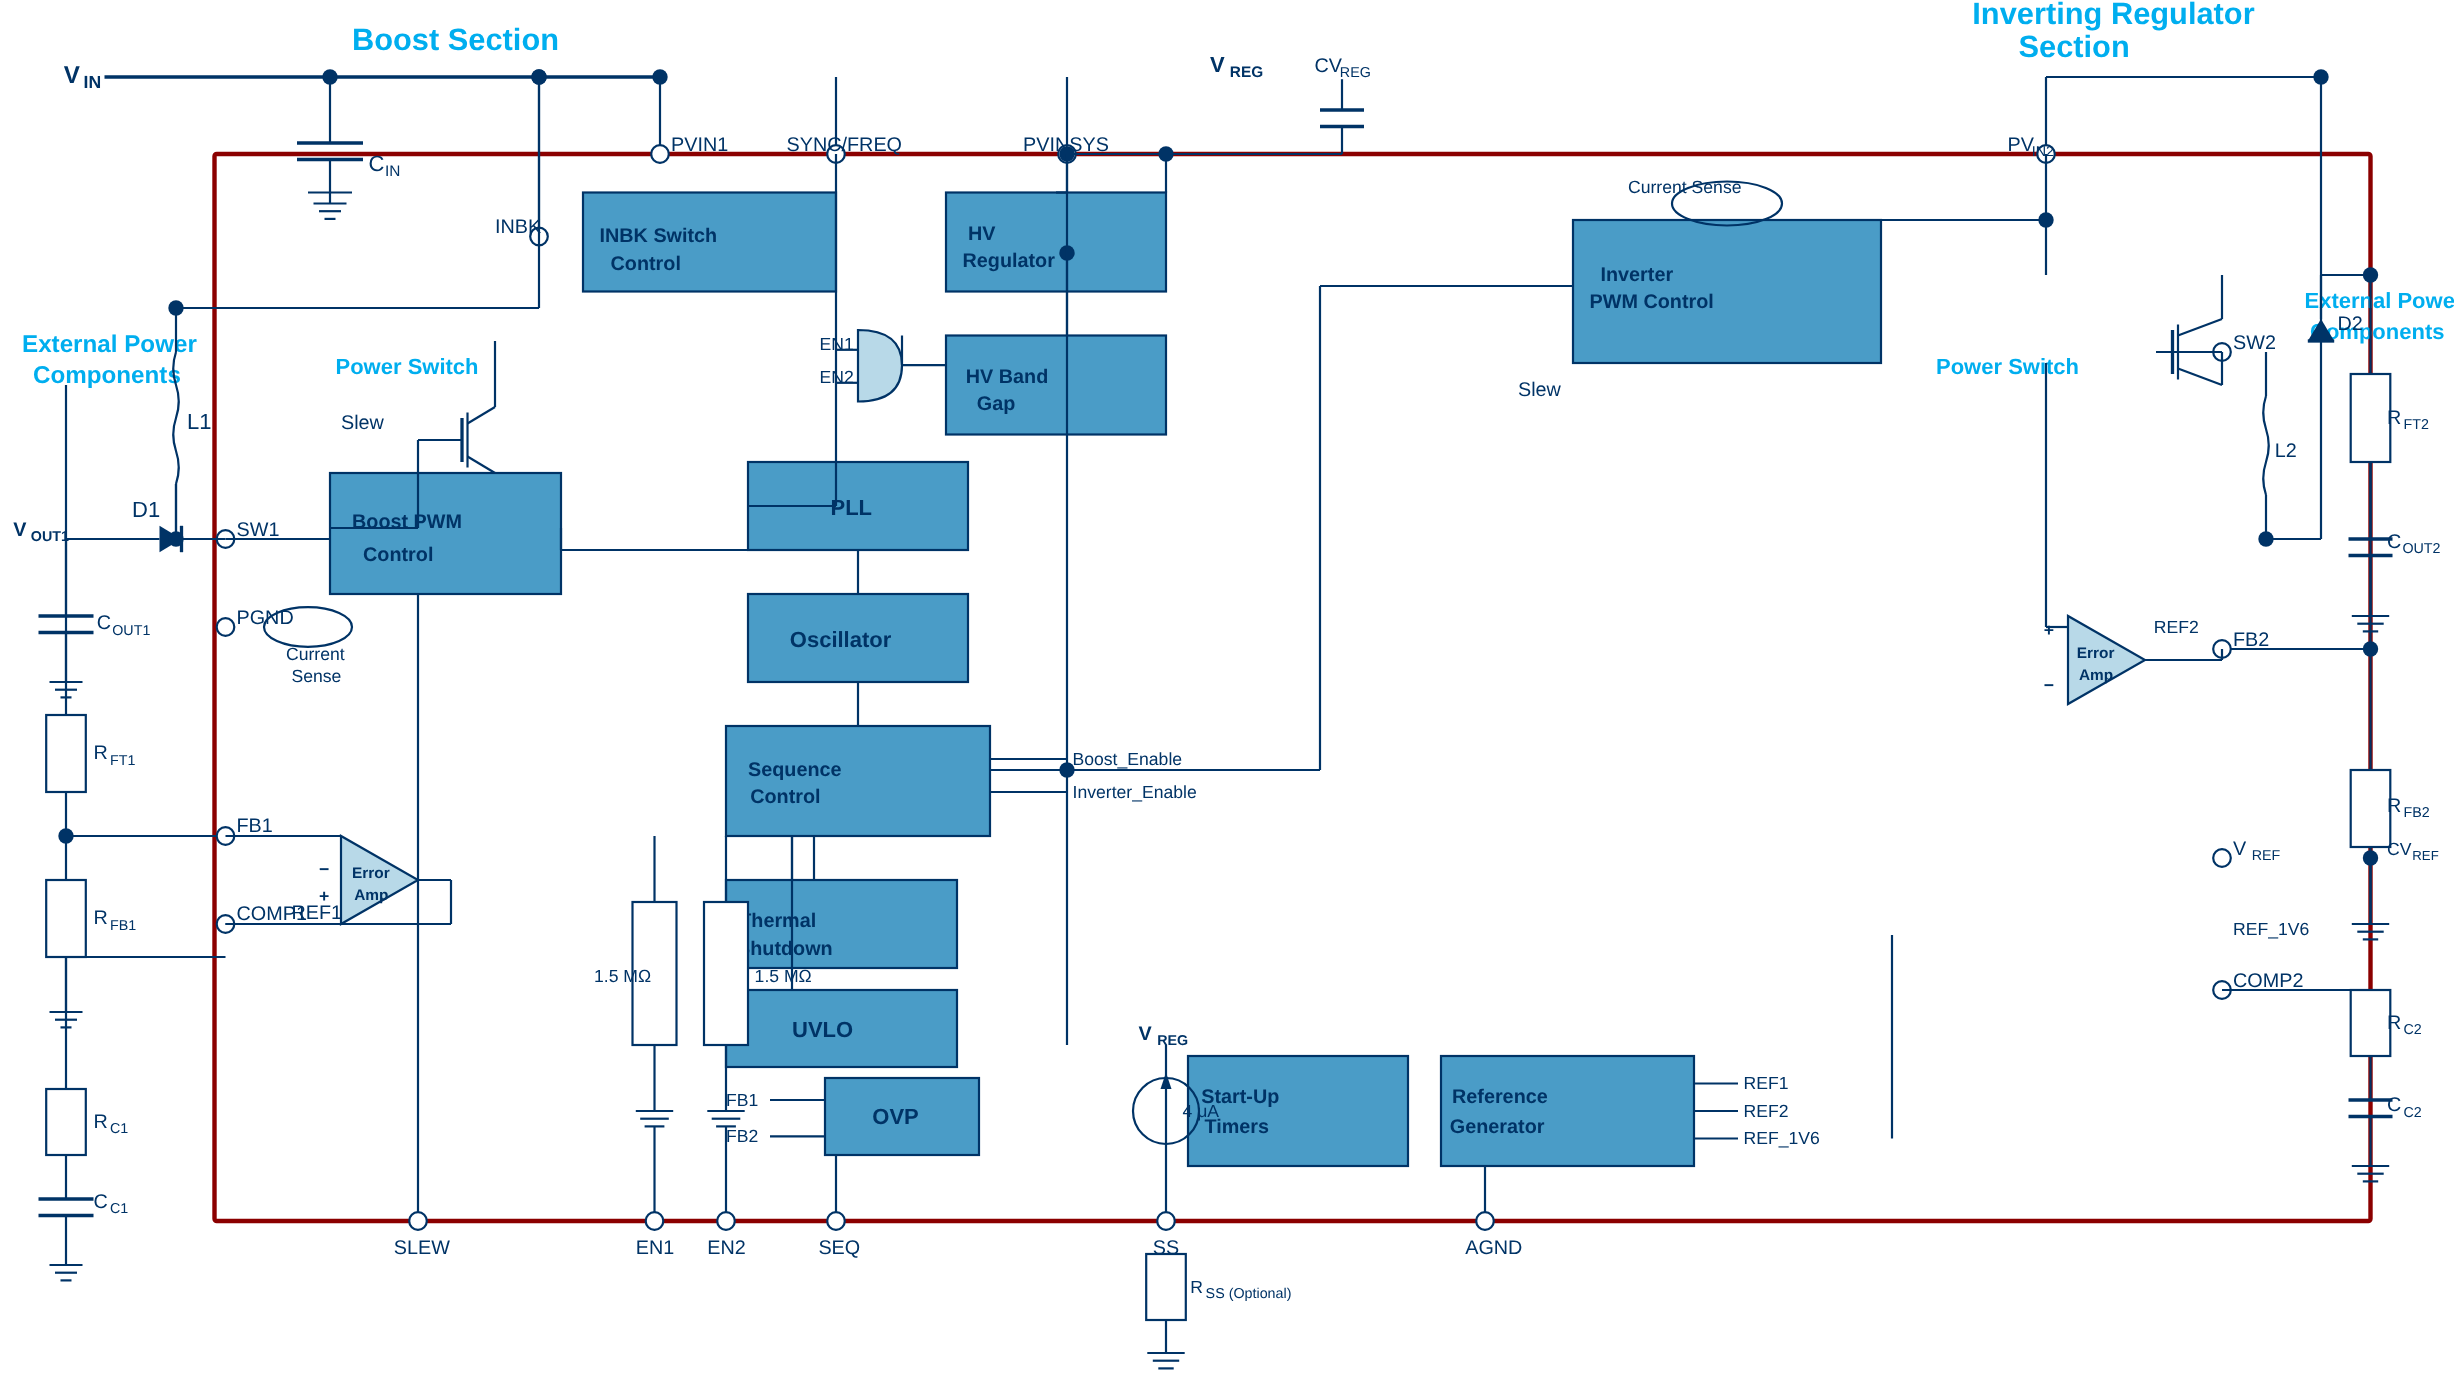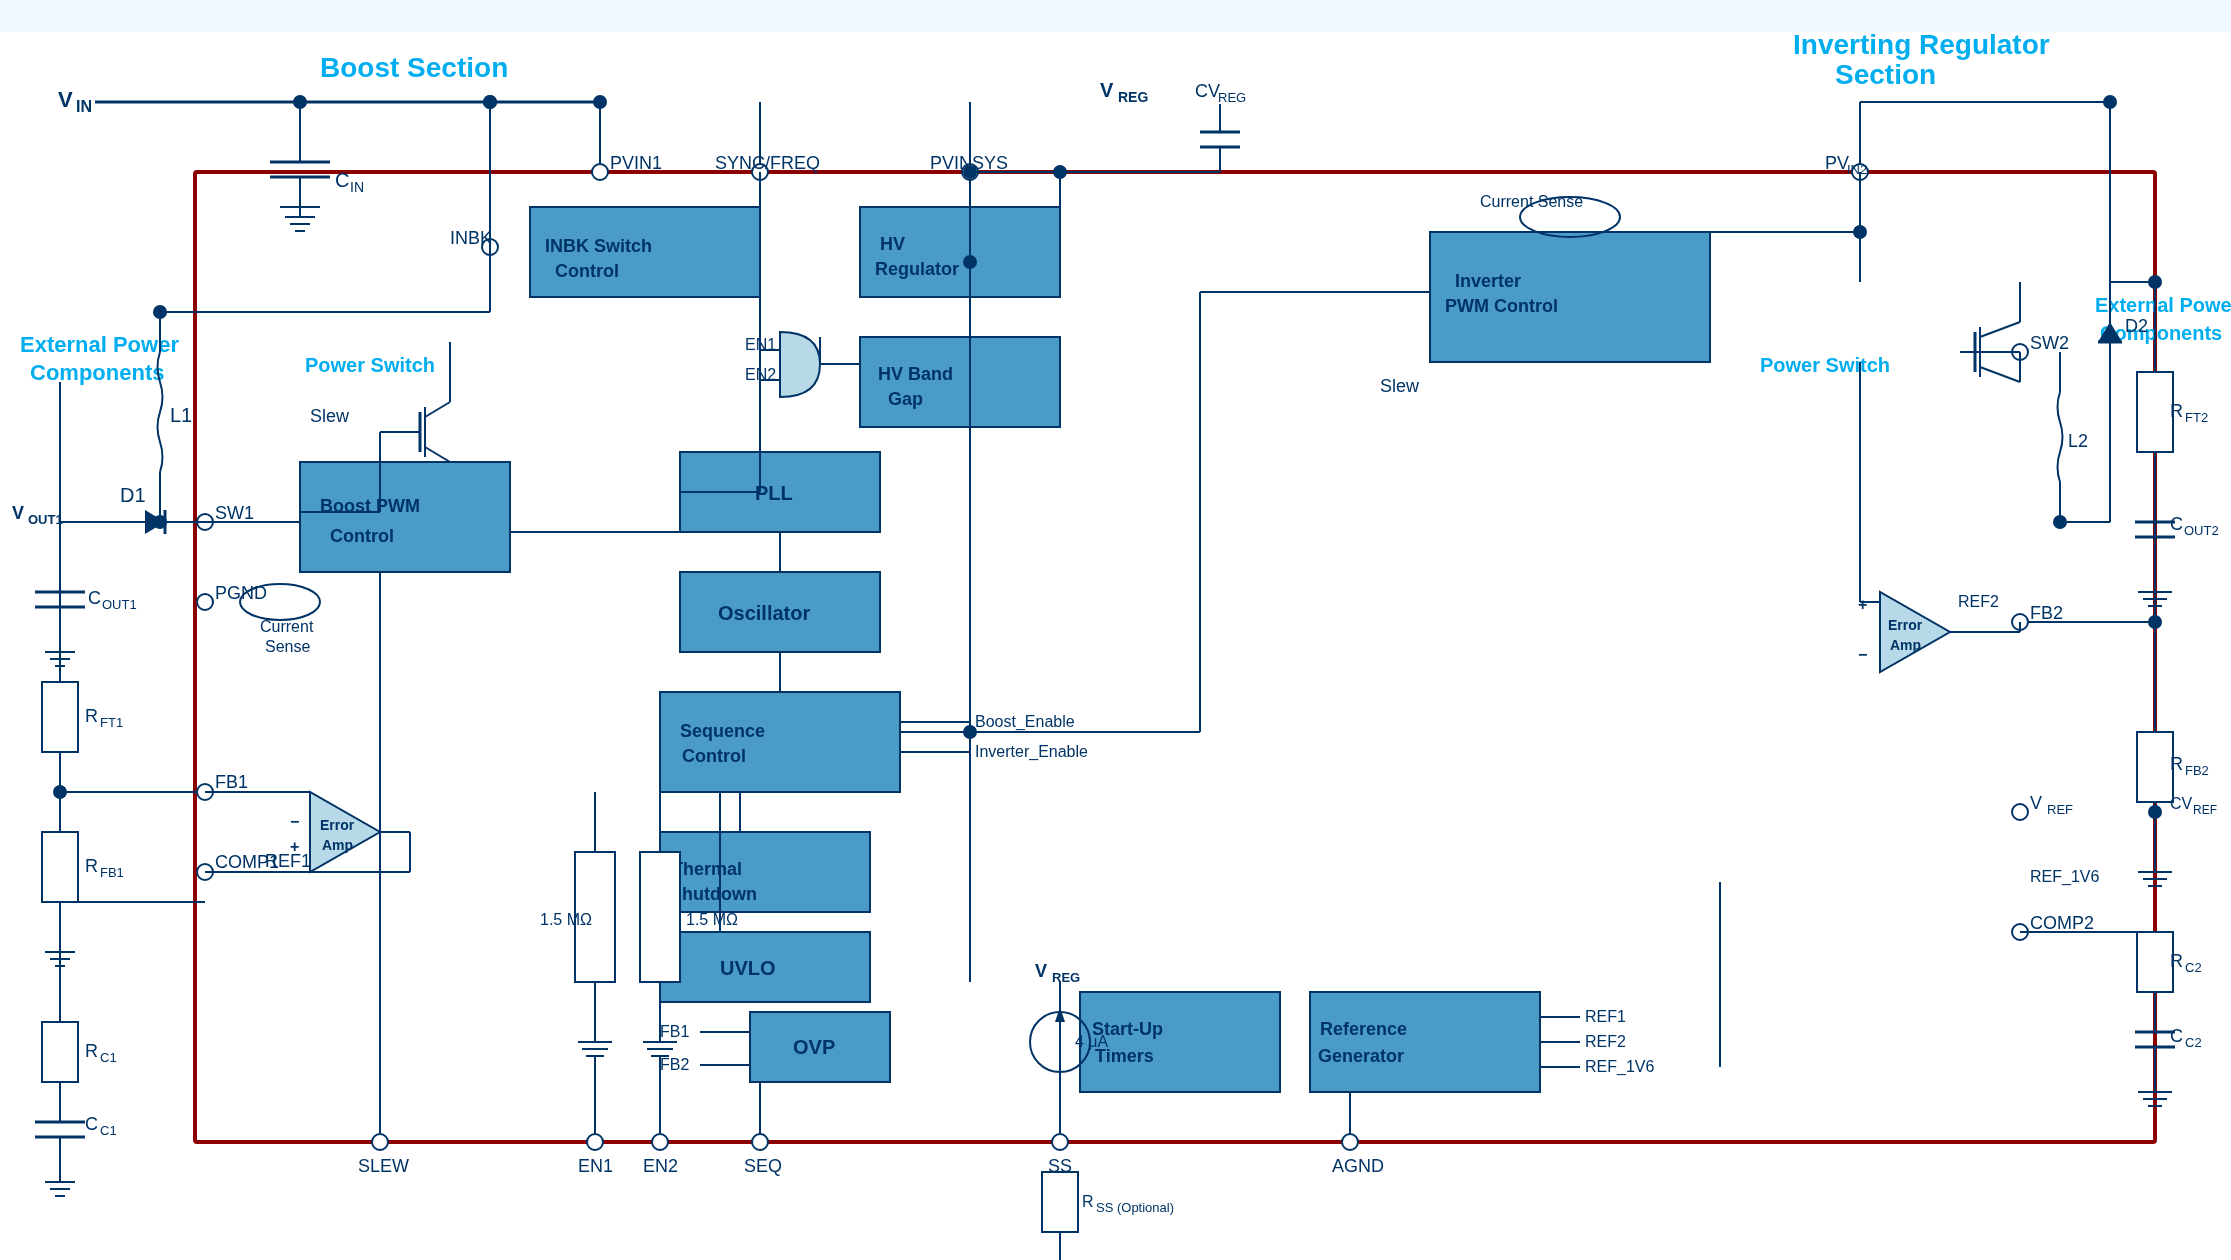--- a/index.html
+++ b/index.html
@@ -9,21 +9,20 @@
       width: 2231px;
       height: 1260px;
       overflow: hidden;
       position: relative;
     }
     .diagram-container {
       position: relative;
       width: 2231px;
       height: 1051px;
       background: #ef4444;
-      margin-top: 32px;
     }
     svg.main-svg {
       position: absolute;
       top: 0; left: 0;
       width: 2231px;
       height: 1260px;
     }
     
     .label-cyan { fill: #00AEEF; font-family: Arial, sans-serif; font-weight: bold; }
     .label-dark { fill: #003366; font-family: Arial, sans-serif; font-weight: bold; }

